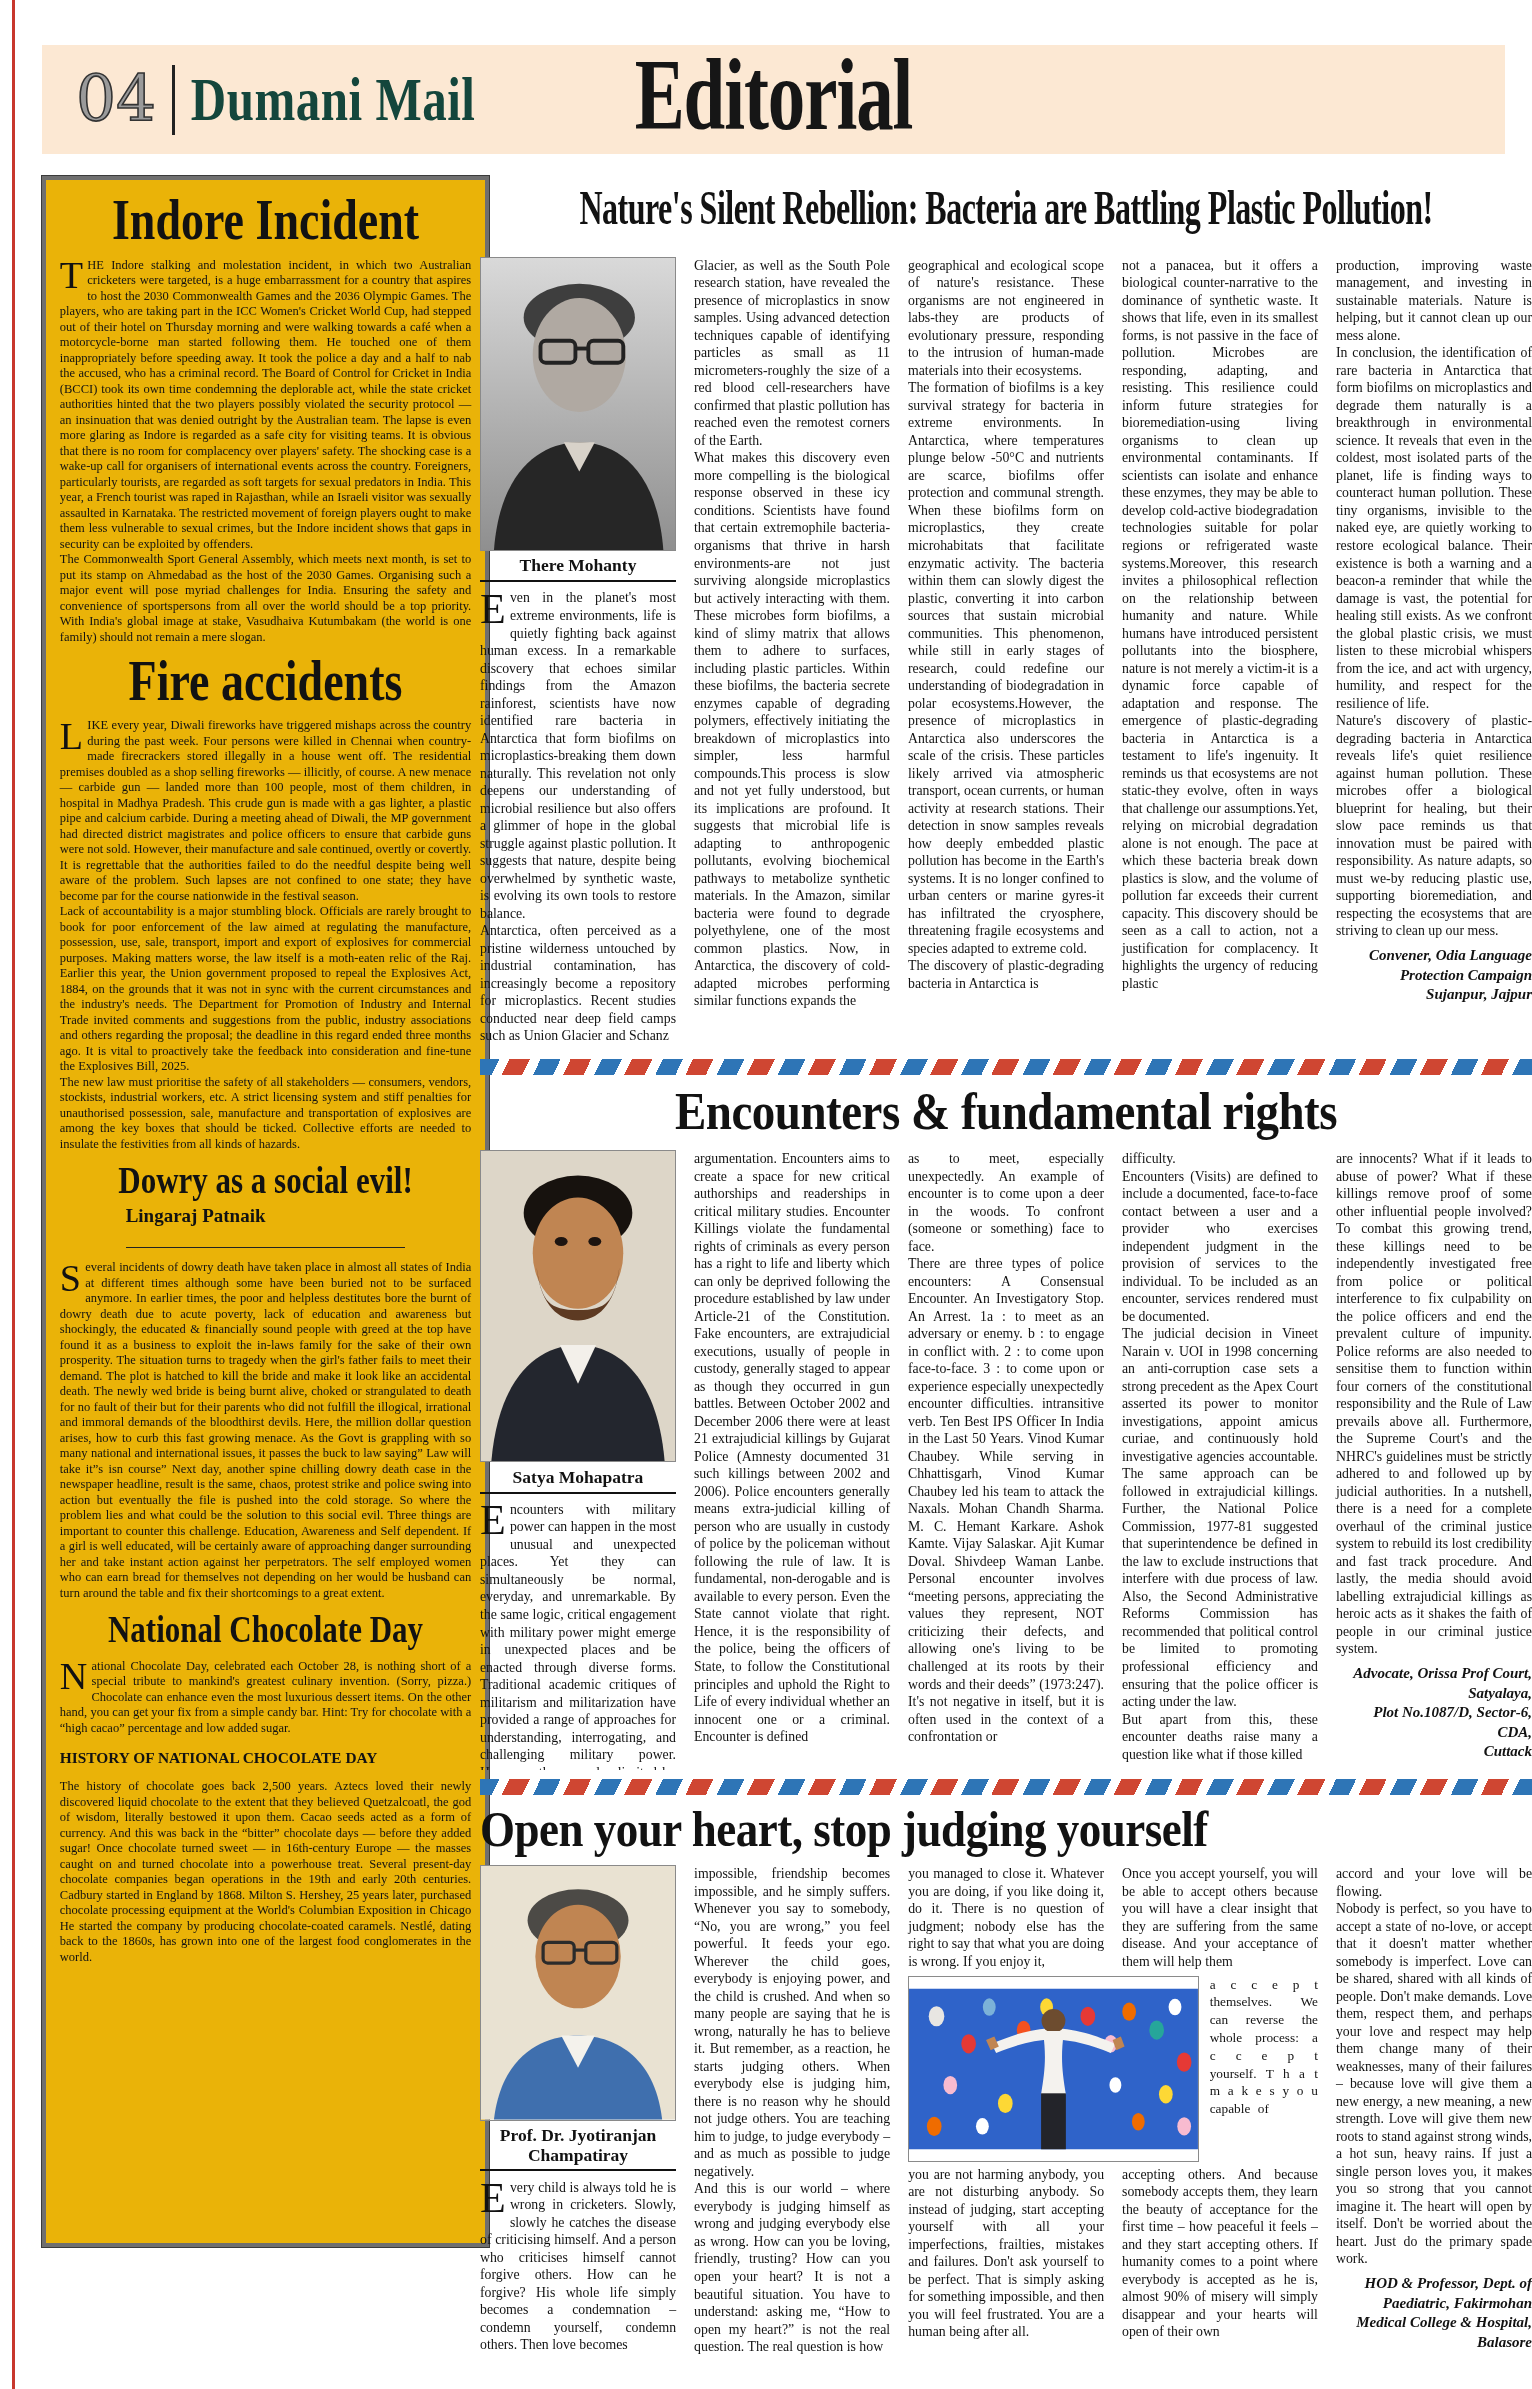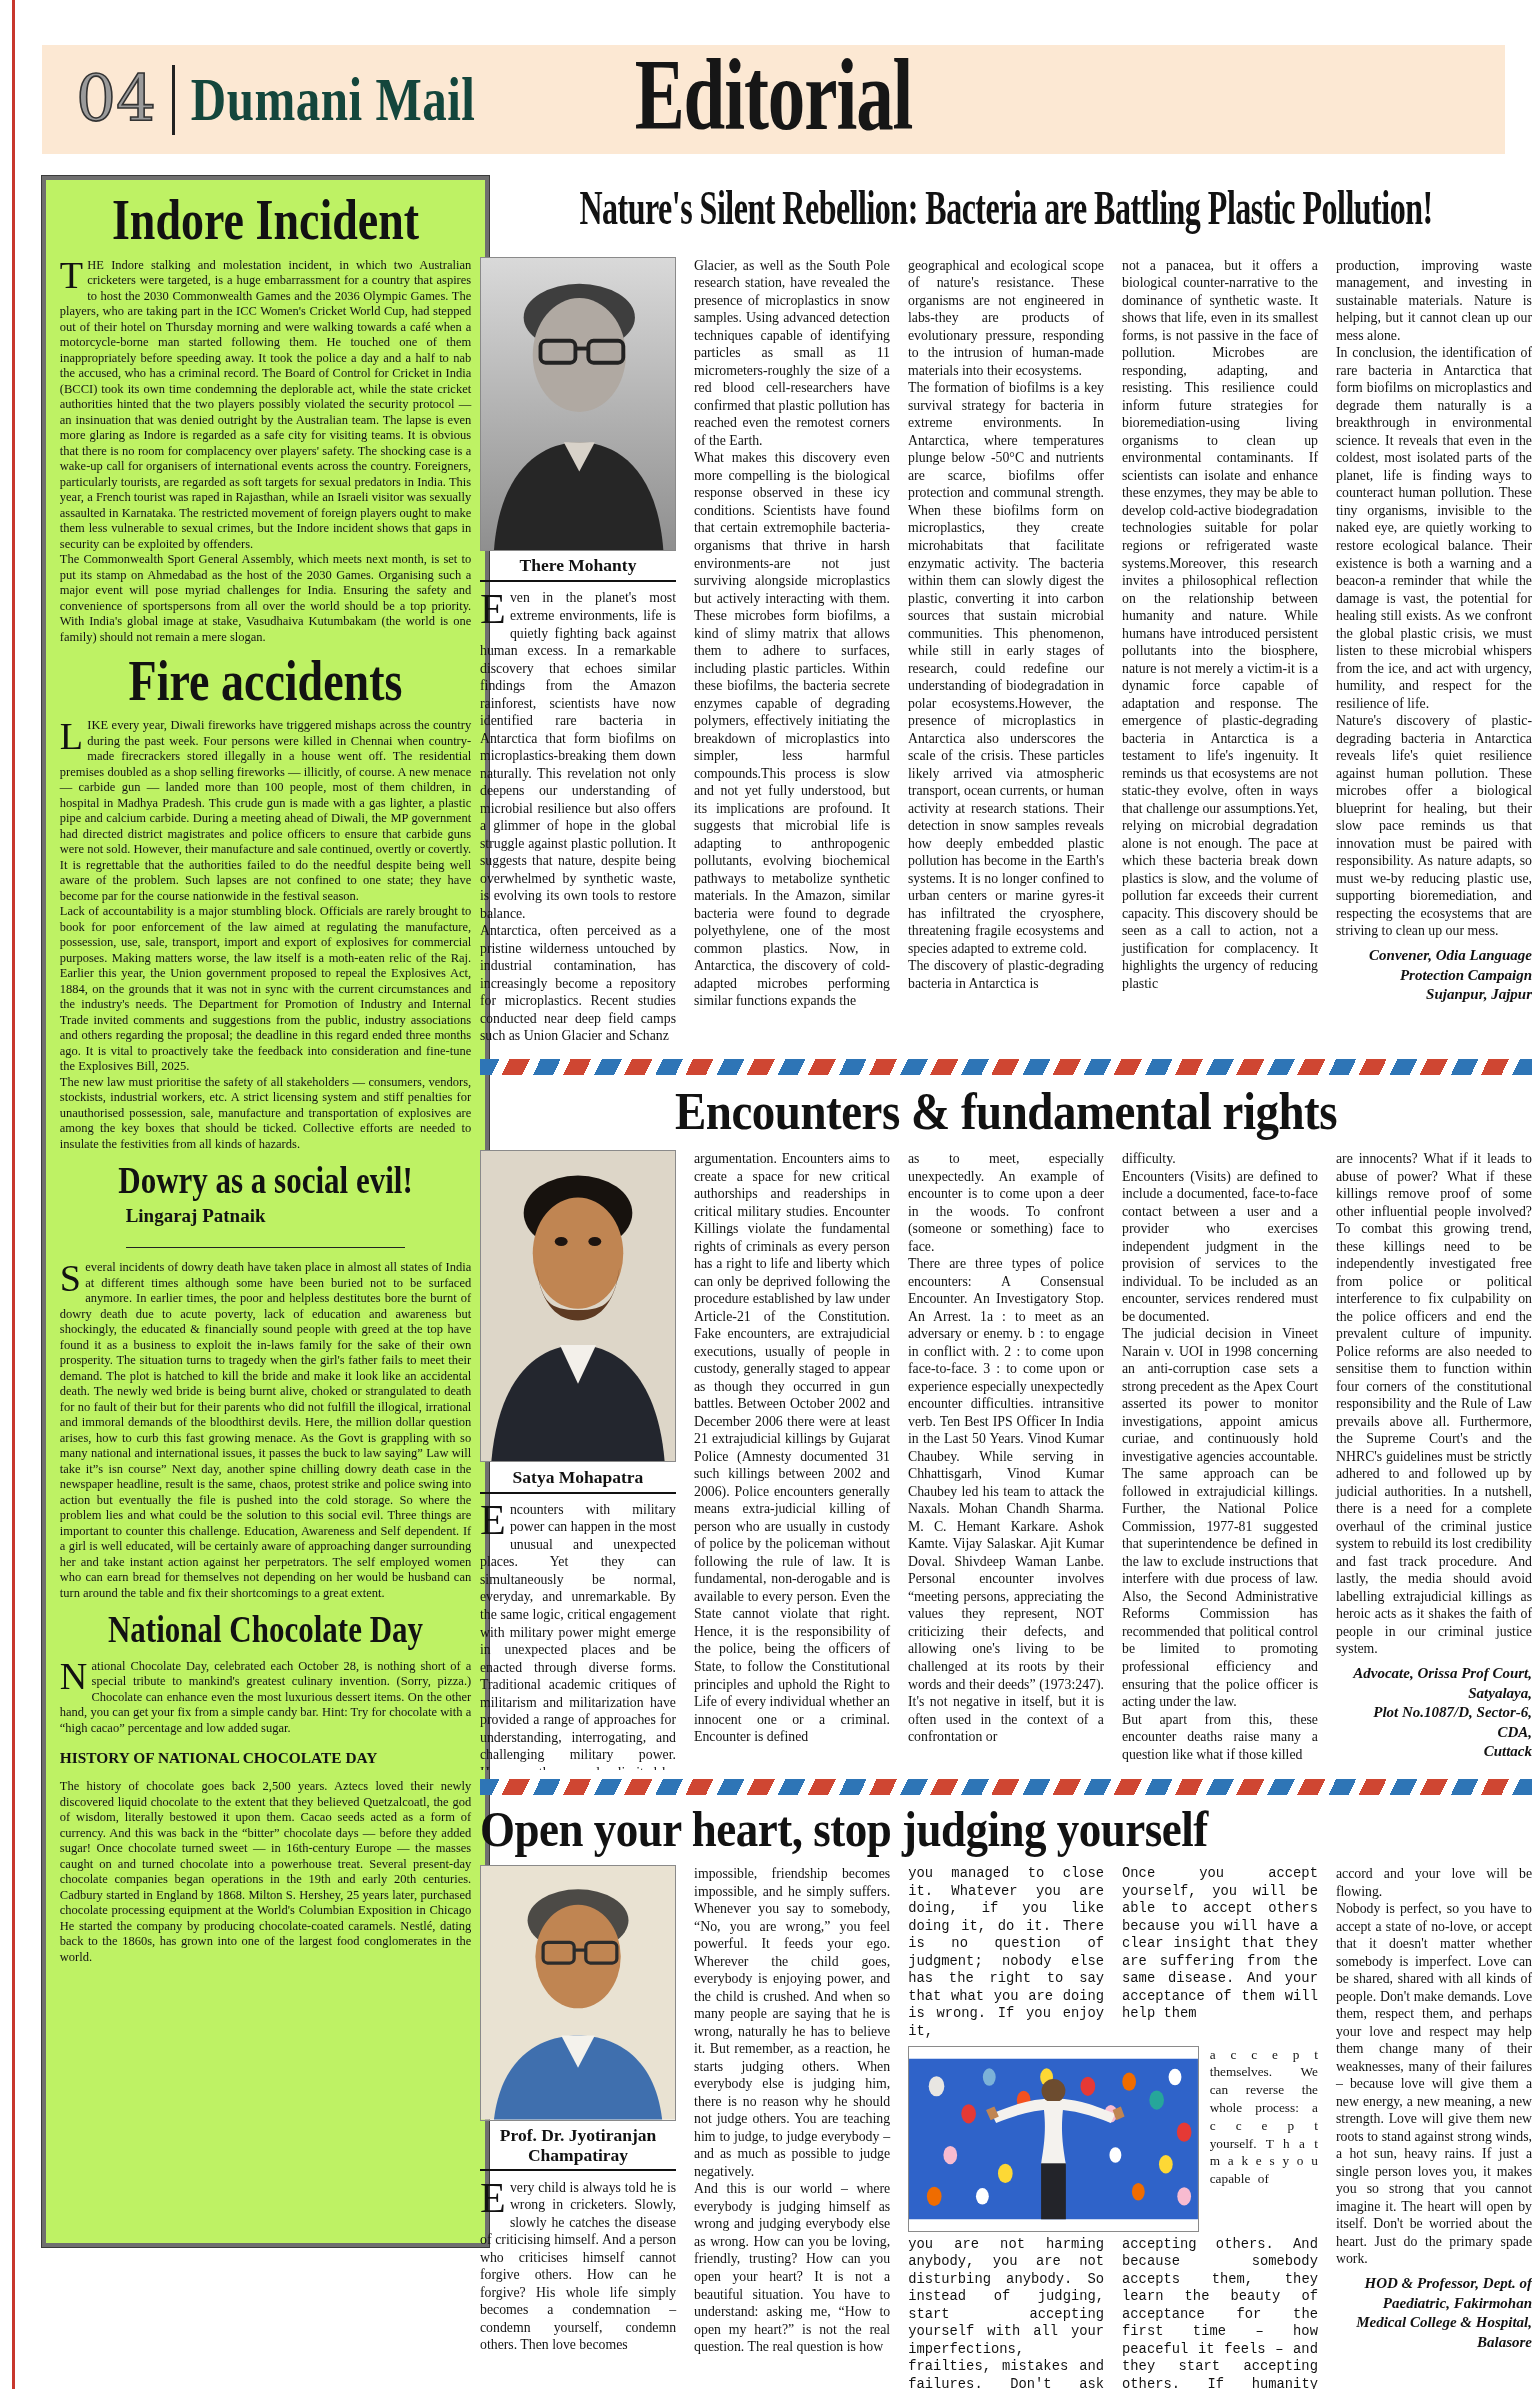--- a/index.html
+++ b/index.html
@@ -17,21 +17,21 @@
              transform:scaleY(1.25);transform-origin:center;}
   .sectiontitle{position:absolute;left:50%;top:46%;
                 transform:translate(-50%,-50%) scaleY(1.35);
                 font-size:75px;font-weight:bold;color:#161616;letter-spacing:-1.1px;}
   .dateline{margin-left:auto;margin-right:37px;text-align:center;font-weight:bold;}
   .city{font-size:24.4px;letter-spacing:1.1px;}
   .date{font-size:22px;margin-top:8.5px;}
 
   
   .left-box{position:absolute;left:42px;top:176px;width:447px;height:2071px;
-            border:4.8px solid #6f6f6f;outline:1.1px solid #3a3a3a;background:#bef264;
+            border:4.8px solid #6f6f6f;outline:1.1px solid #3a3a3a;background:#eab308;
             box-sizing:border-box;padding:7.4px 13.8px;overflow:hidden;}
   .lb-title{font-weight:bold;text-align:center;transform:scaleY(1.22);
             transform-origin:center;line-height:1.05;margin:9.5px 0 7.4px;}
   .t-xl{font-size:46px;}
   .t-l{font-size:31px;}
   .t-m{font-size:31px;}
   .lb-body{font-size:12.5px;line-height:1.24;text-align:justify;white-space:pre-line;}
   .author-line{font-size:19px;font-weight:bold;text-align:left;width:68%;
                margin:1.1px auto 7.4px;padding-bottom:20px;border-bottom:1.6px solid #222;}
   .lb-sub{font-size:15.4px;font-weight:bold;margin:3.2px 0 1.1px;}
@@ -57,21 +57,21 @@
   .caption{font-weight:bold;text-align:center;font-size:17.5px;line-height:1.12;
            padding:5.3px 0 4.2px;border-bottom:2.7px solid #111;margin-bottom:7.4px;white-space:pre-line;}
   .signoff{font-weight:bold;font-style:italic;text-align:right;font-size:15px;
            line-height:1.3;white-space:pre-line;margin-top:6.4px;}
 
   .airmail{height:16px;margin:8.5px 0 5.3px;
     background:repeating-linear-gradient(-64deg,#2e75b6 0 18px,#ffffff 18px 27.6px,#cf4632 27.6px 46px,#ffffff 46px 55px);}
 
   
   .middle{flex:2.09 1 0;min-width:0;display:flex;flex-direction:column;}
-  .mid-row1,.mid-row3{display:flex;gap:18px;font-family:Liberation Mono, monospace;}
+  .mid-row1,.mid-row3{display:flex;gap:18px;}
   .mid-row1 .coltext,.mid-row3 .coltext{flex:1 1 0;min-width:0;}
   .mid-row2{display:flex;gap:10.6px;margin:5.3px 0 4.2px;align-items:stretch;}
   .balloonwrap{width:71%;}
   .strip{flex:1;font-size:13.3px;line-height:1.34;text-align:justify;word-spacing:4.2px;white-space:pre-line;}
 </style>
 </head>
 <body>
 
 <div class="page">
   <div class="edge"></div>

